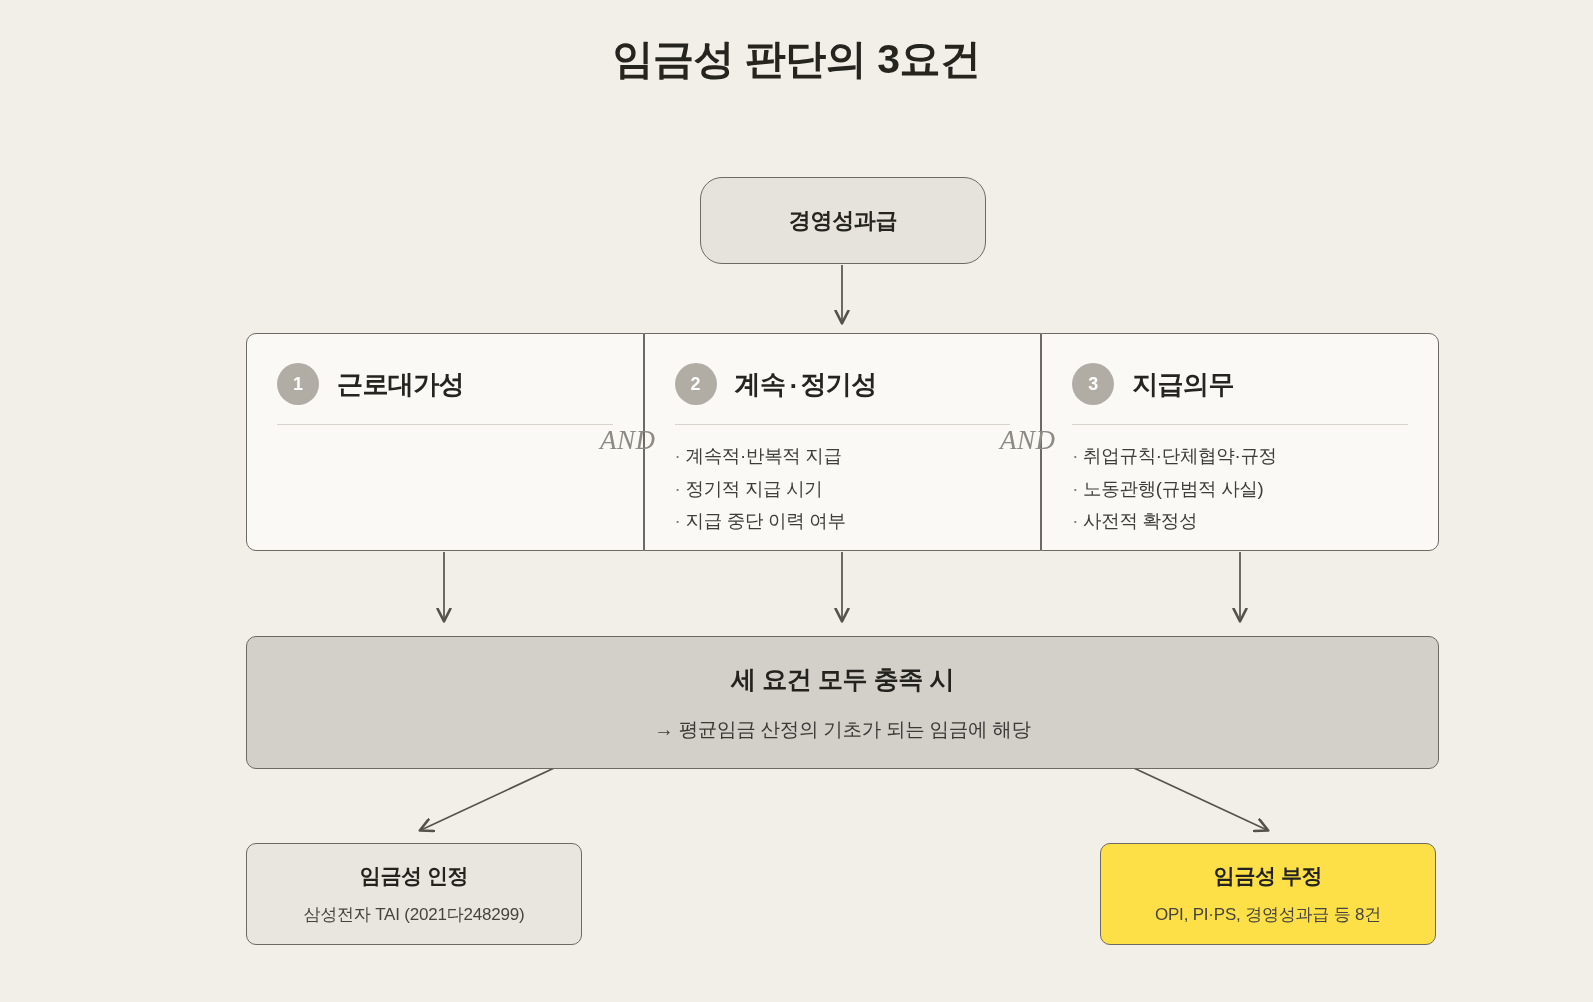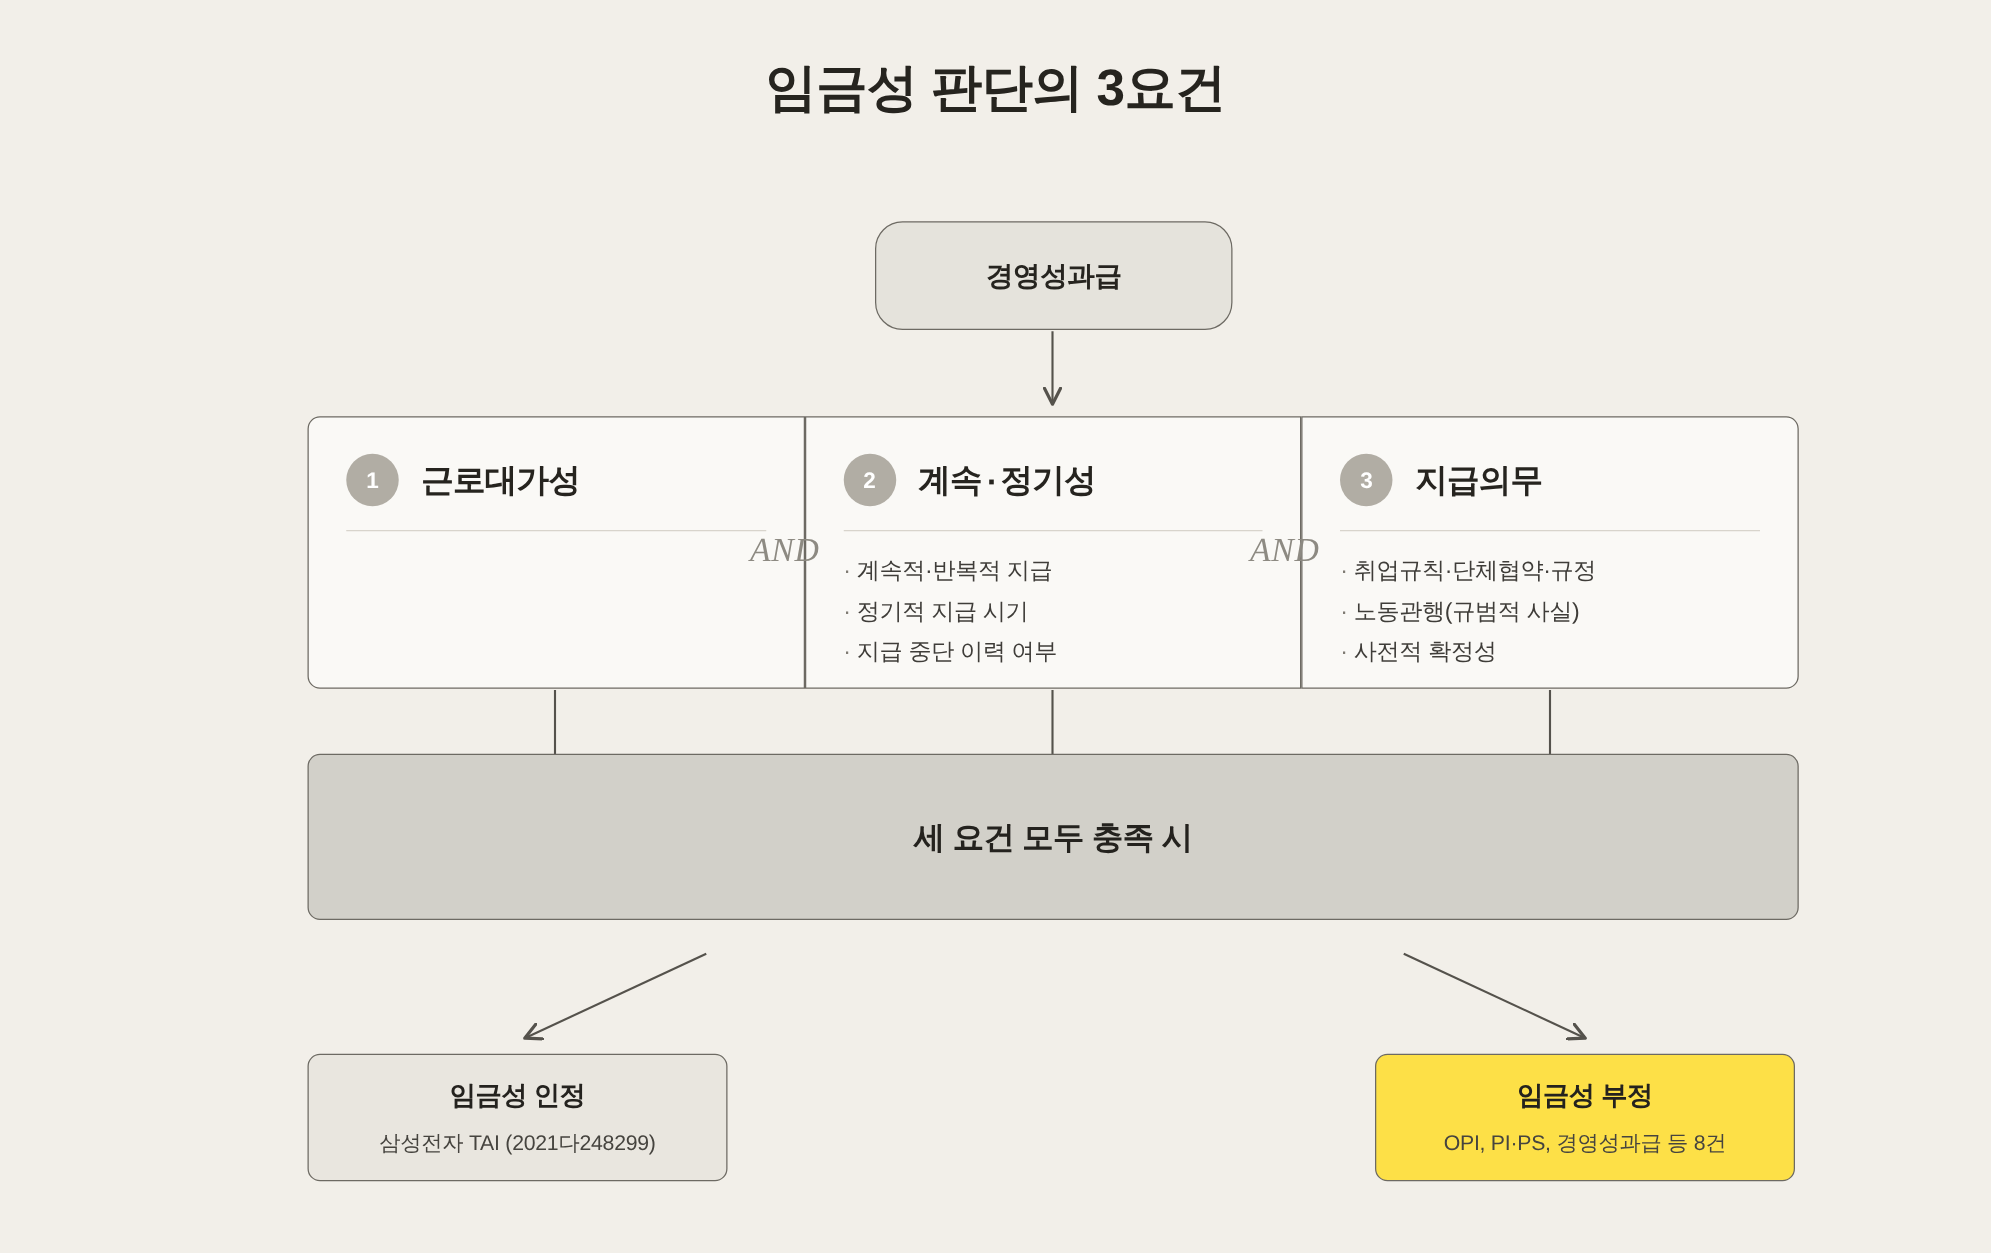--- a/index.html
+++ b/index.html
@@ -23,21 +23,21 @@
     top: 30px;
     width: 1593px;
     text-align: center;
   }
   .page-title {
     font-size: 41px;
     font-weight: bold;
     letter-spacing: -0.5px;
     color: #26241f;
     line-height: 1.2;
-    margin: 16px;
+    margin: 5px;
   }
   .page-subtitle {
     margin-top: 16px;
     font-size: 20px;
     color: #6f6b63;
     letter-spacing: -0.2px;
   }
 
   
   .box {
@@ -153,21 +153,21 @@
     color: #8d8a82;
     letter-spacing: 0.5px;
     z-index: 5;
   }
   .and-1 { left: 600px; top: 425px; }
   .and-2 { left: 1000px; top: 425px; }
 
   
   .mid-node {
     left: 246px;
-    top: 603px;
+    top: 636px;
     width: 1193px;
     height: 133px;
     background: #d2d0c9;
     display: flex;
     flex-direction: column;
     align-items: center;
     justify-content: center;
   }
   .mid-title {
     font-size: 25px;
@@ -290,20 +290,21 @@
     </ul>
   </div>
 
 </div>
 
 <div class="and-label and-1">AND</div>
 <div class="and-label and-2">AND</div>
 
 <div class="box mid-node">
   <div class="mid-title">세 요건 모두 충족 시</div>
+  <div class="mid-sub">→ 평균임금 산정의 기초가 되는 임금에 해당</div>
 </div>
 
 <div class="box outcome outcome-left">
   <div class="outcome-title">임금성 인정</div>
   <div class="outcome-sub">삼성전자 TAI (2021다248299)</div>
 </div>
 
 <div class="box outcome outcome-right">
   <div class="outcome-title">임금성 부정</div>
   <div class="outcome-sub">OPI, PI·PS, 경영성과급 등 8건</div>

